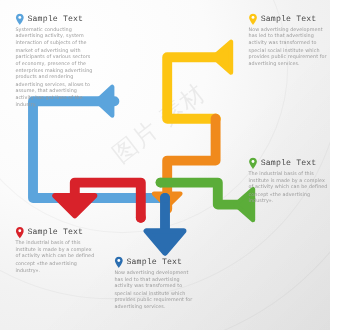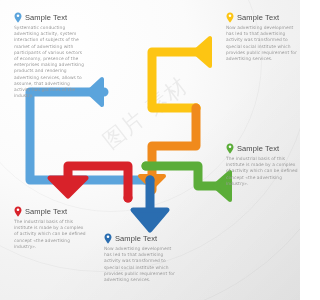--- a/index.html
+++ b/index.html
@@ -72,21 +72,21 @@
   .block .head {
     display: flex;
     align-items: center;
     gap: 3px;
     margin-bottom: 2px;
   }
   .pin { width: 8px; height: 11px; flex: 0 0 auto; }
   .title {
     font-size: 7.5px;
     color: #4a4a4a;
-    font-family: Liberation Sans, sans-serif;
+    font-family: Liberation Mono, monospace;
     letter-spacing: .1px;
     white-space: nowrap;
   }
   .body {
     font-size: 4.4px;
     line-height: 6.2px;
     color: #9a9a9a;
     font-family: "DejaVu Sans", sans-serif;
     letter-spacing: .05px;
   }

